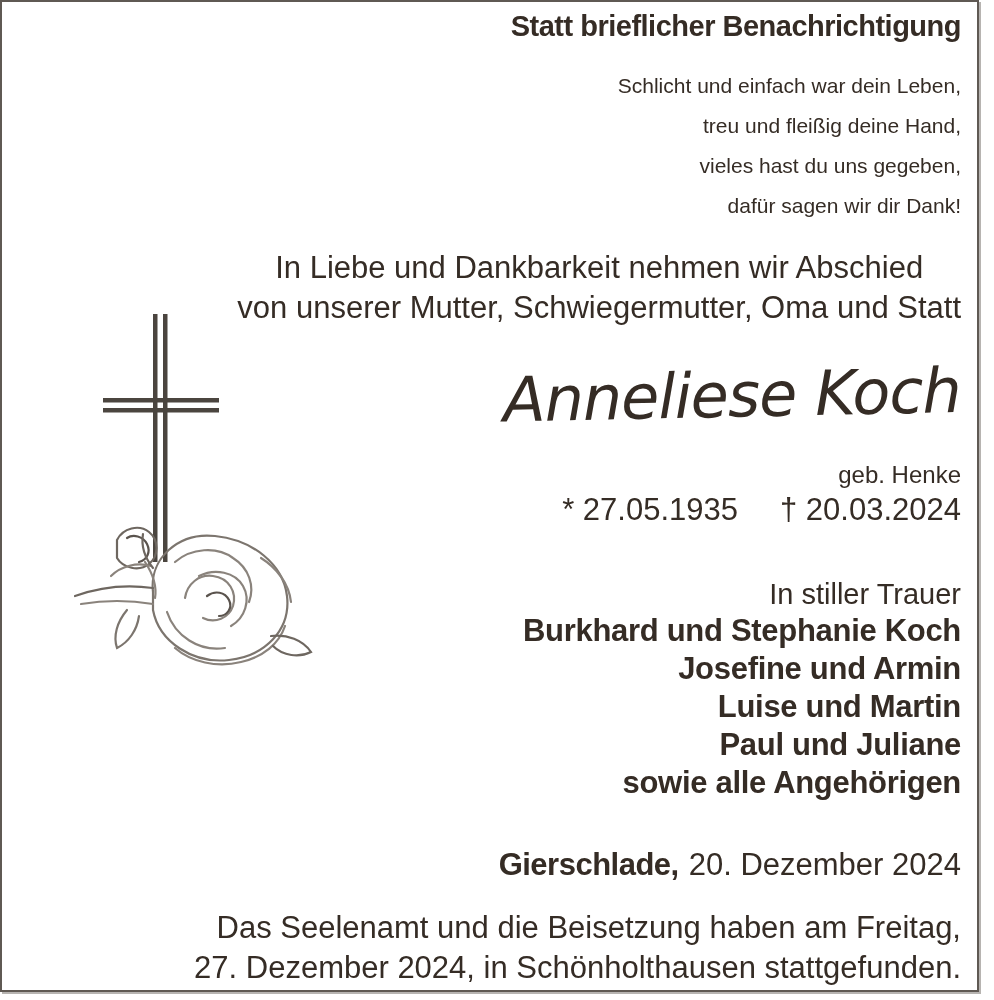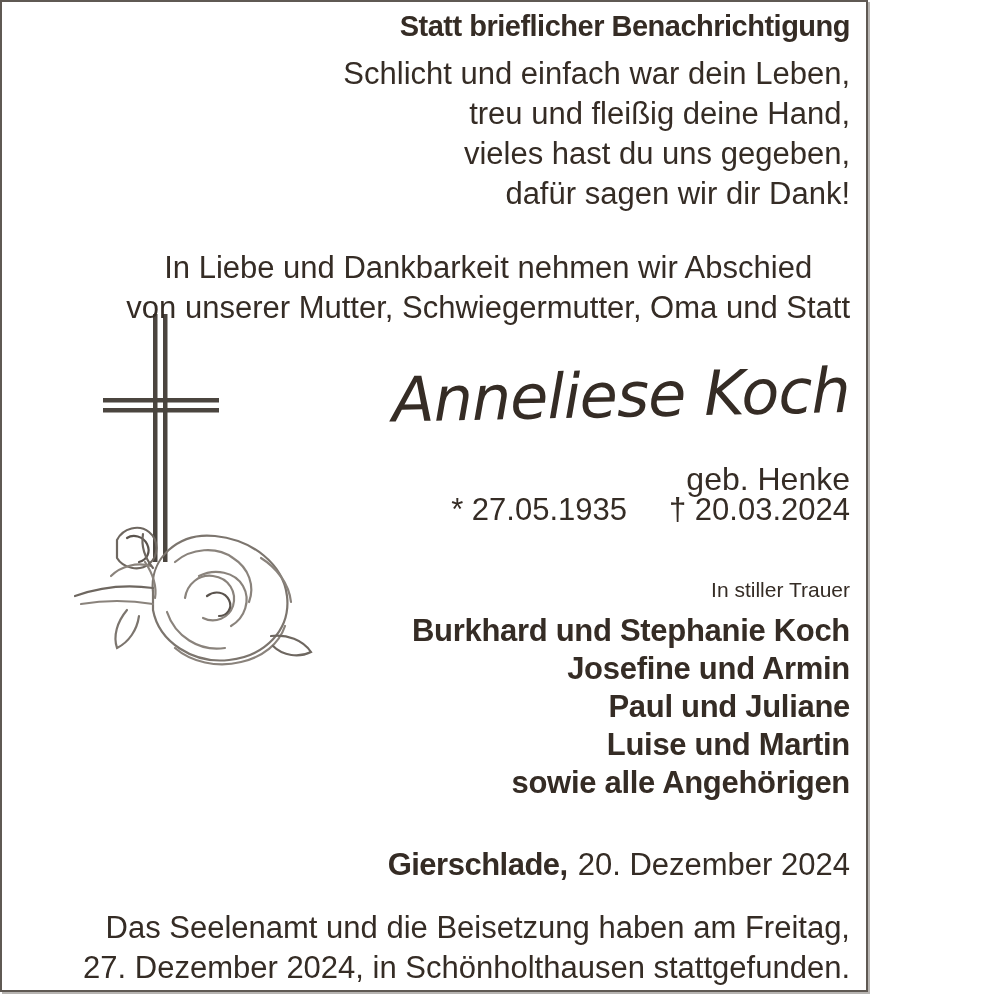--- a/index.html
+++ b/index.html
@@ -8,74 +8,74 @@
     width: 994px;
     height: 1000px;
     background: #ffffff;
     font-family: "Liberation Sans", sans-serif;
     color: #352c25;
   }
   .notice {
     position: absolute;
     left: 0;
     top: 0;
-    width: 868px;
+    width: 979px;
     height: 992px;
     box-sizing: border-box;
     border: 2px solid #5f5953;
     background: #ffffff;
     box-shadow: 2px 2px 0 rgba(96, 89, 83, 0.45);
     overflow: hidden;
   }
   .rblock {
     position: absolute;
     right: 16px;
     text-align: right;
     white-space: nowrap;
   }
   .preheader {
     top: 8px;
     font-size: 29px;
     font-weight: bold;
     letter-spacing: -0.5px;
   }
   .poem {
-    top: 52px;
-    font-size: 31px;
+    top: 64px;
+    font-size: 21px;
     line-height: 40px;
   }
   .intro {
     top: 246px;
     font-size: 31px;
     line-height: 40px;
     text-align: center;
   }
   .name {
     top: 352px;
     font-size: 62px;
     font-style: italic;
     font-family: "DejaVu Sans", sans-serif;
     letter-spacing: -1px;
     transform: rotate(-1.2deg);
     transform-origin: right center;
   }
   .maiden {
     top: 459px;
-    font-size: 32px;
+    font-size: 24px;
   }
   .dates {
     top: 490px;
     font-size: 31px;
   }
   .dates .death {
     margin-left: 42px;
   }
   .trauer {
     top: 576px;
-    font-size: 21px;
+    font-size: 29px;
   }
   .mourners {
     top: 610px;
     font-size: 31px;
     font-weight: bold;
     line-height: 38px;
     letter-spacing: -0.3px;
   }
   .dateline {
     top: 845px;
@@ -151,22 +151,22 @@
 
   <div class="rblock dates">
     <span class="birth">* 27.05.1935</span><span class="death">† 20.03.2024</span>
   </div>
 
   <div class="rblock trauer">In stiller Trauer</div>
 
   <div class="rblock mourners">
     <div>Burkhard und Stephanie Koch</div>
     <div>Josefine und Armin</div>
+    <div>Luise und Martin</div>
     <div>Paul und Juliane</div>
-    <div>Luise und Martin</div>
     <div>sowie alle Angehörigen</div>
   </div>
 
   <div class="rblock dateline">
     <span class="place">Gierschlade,</span><span>20. Dezember 2024</span>
   </div>
 
   <div class="rblock footer">
     <div>Das Seelenamt und die Beisetzung haben am Freitag,</div>
     <div>27. Dezember 2024, in Schönholthausen stattgefunden.</div>

